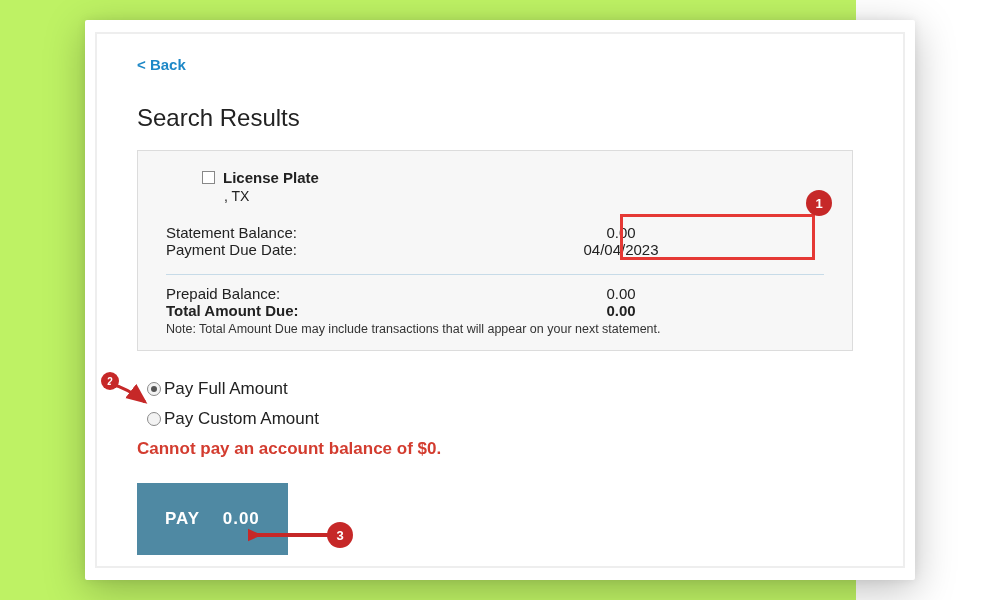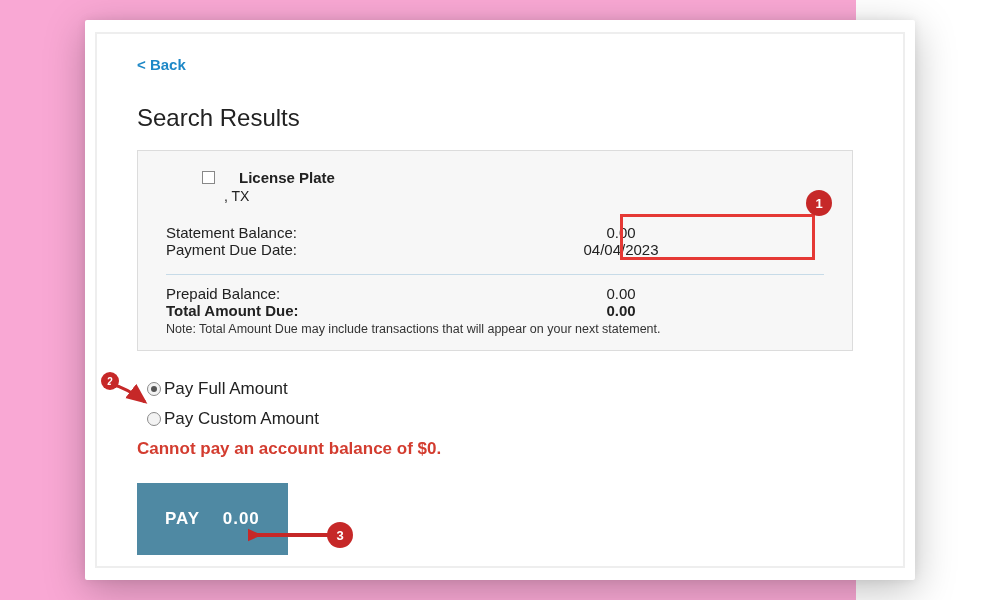--- a/index.html
+++ b/index.html
@@ -1,21 +1,21 @@
 <!DOCTYPE html>
 <html><head>
 <meta charset="utf-8">
 <style>
   * { box-sizing: border-box; margin: 0; padding: 0; }
   html, body { width: 1000px; height: 600px; background: #fff; font-family: "Segoe UI", Arial, sans-serif; }
   .stage {
     position: relative;
     width: 856px;
     height: 600px;
-    background: #f9a8d4;
+    background: #bef264;
   }
   .card-shadow {
     position: absolute;
     left: 85px; top: 20px;
     width: 830px; height: 560px;
     background: #fff;
     box-shadow: 0 10px 40px rgba(0,0,0,0.25), 0 0 10px rgba(0,0,0,0.08);
     border-radius: 2px;
   }
   .card-inner {
@@ -45,21 +45,21 @@
     background: #f7f7f7;
     padding: 18px 28px 14px 28px;
     width: 716px;
   }
   .checkbox-row {
     font-weight: 700;
     font-size: 15px;
     color: #222;
     display: flex;
     align-items: center;
-    gap: 24px;
+    gap: 8px;
     padding-left: 36px;
   }
   .checkbox-box {
     width: 13px; height: 13px;
     border: 1px solid #888;
     background: #fff;
     display: inline-block;
   }
   .region-line {
     margin-left: 58px;

